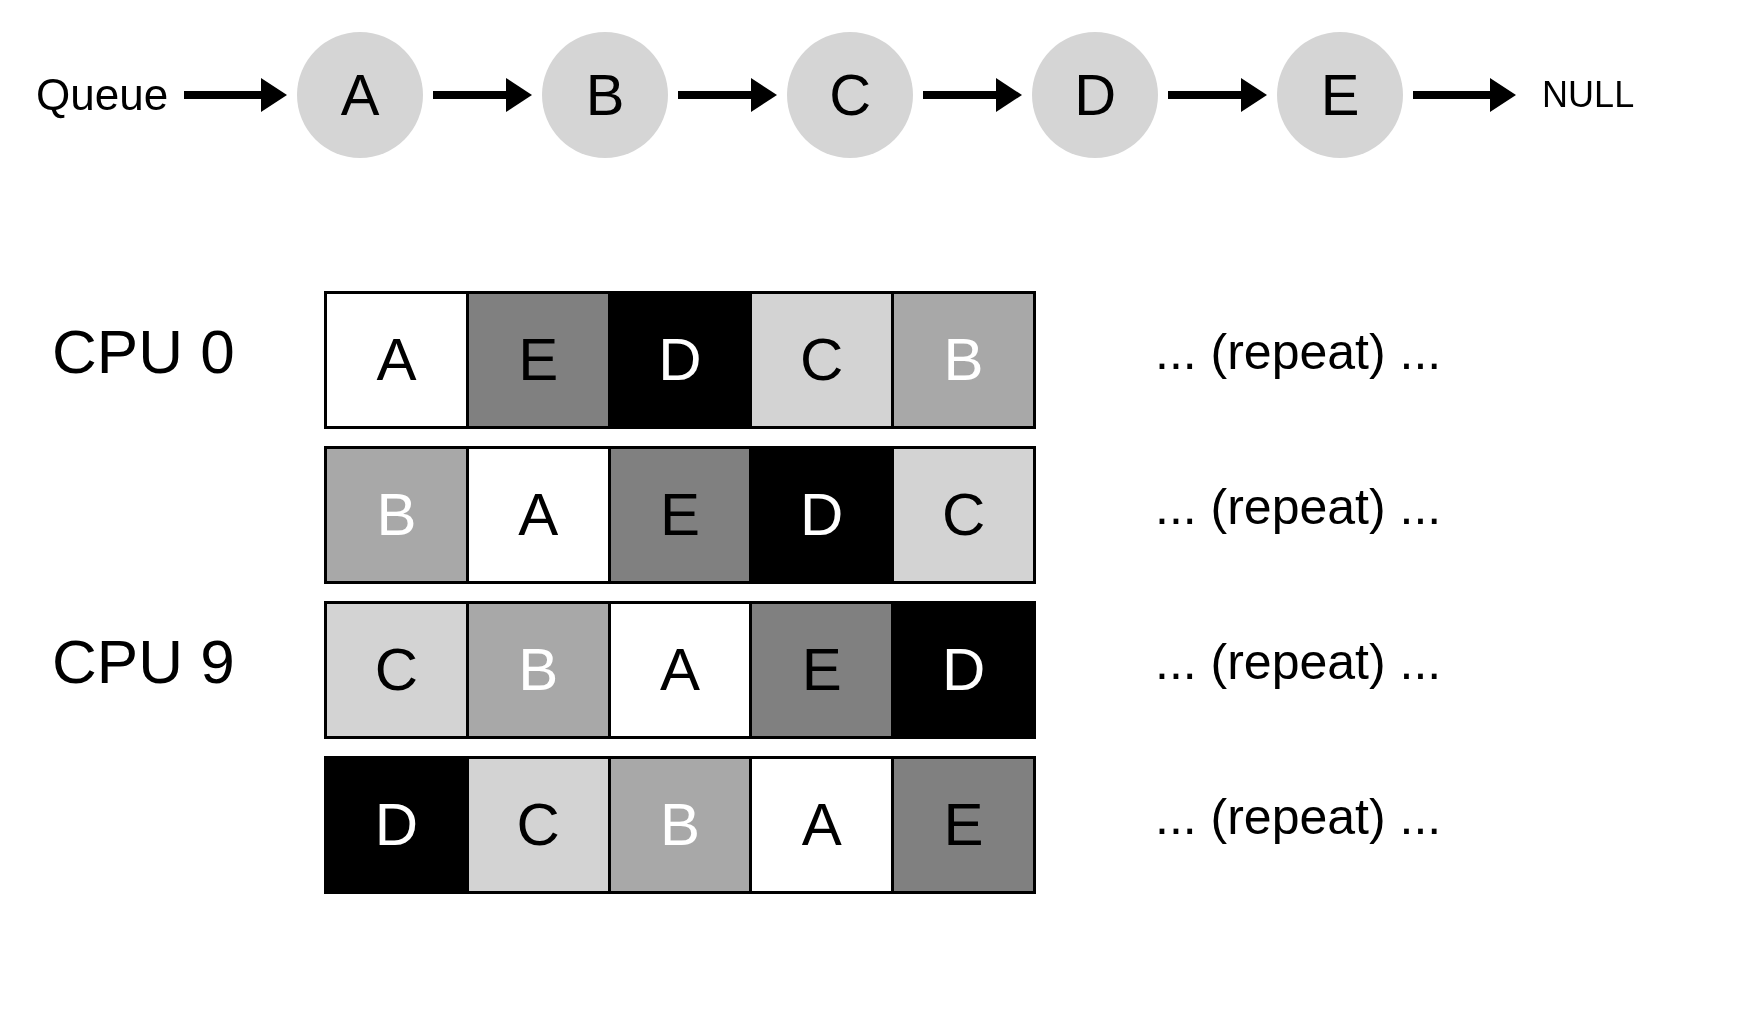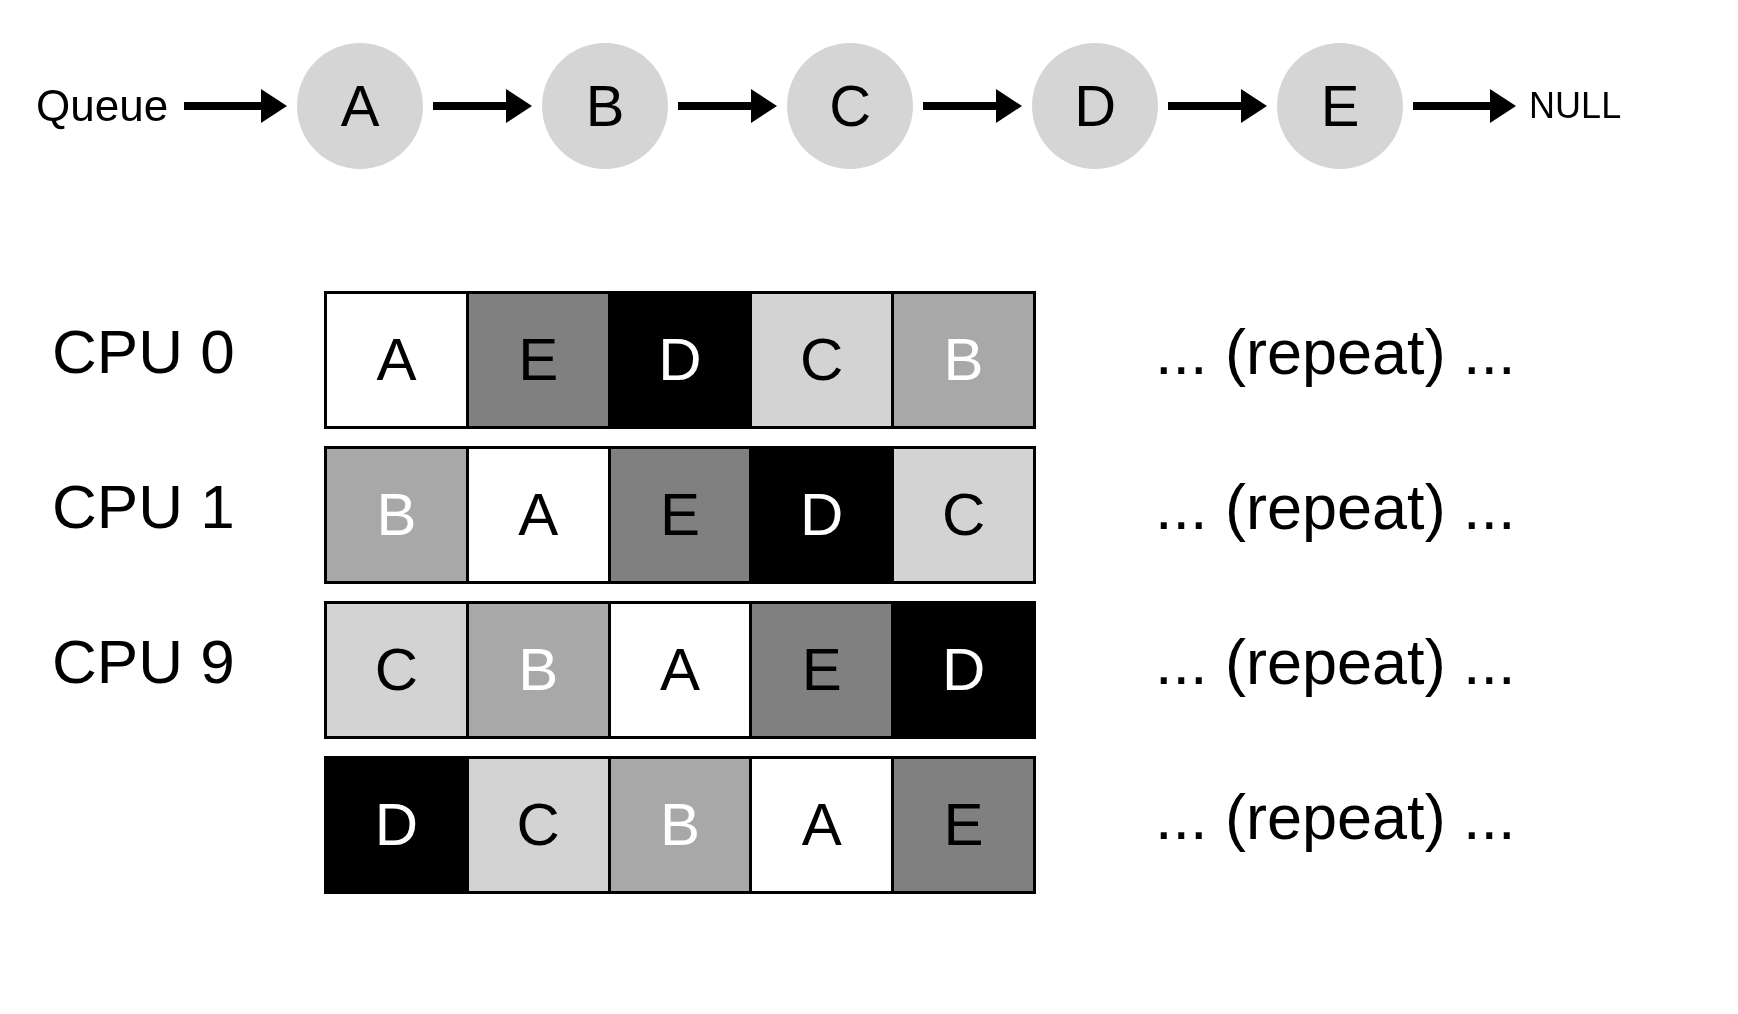--- a/index.html
+++ b/index.html
@@ -13,38 +13,38 @@
     position: relative;
     overflow: hidden;
     font-family: "Liberation Sans", sans-serif;
     color: #000000;
   }
 
   
   #queue-row {
     position: absolute;
     left: 0;
-    top: 16px;
+    top: 5px;
     width: 1440px;
     height: 180px;
     display: flex;
     align-items: center;
   }
   .queue-label {
     margin-left: 36px;
     font-size: 44px;
     line-height: 1;
     letter-spacing: 0px;
     white-space: nowrap;
   }
   .null-label {
     font-size: 36px;
     line-height: 1;
     white-space: nowrap;
-    margin-left: 3px;
+    margin-left: 16px;
   }
   .arrow {
     display: inline-flex;
     align-items: center;
     height: 40px;
     flex: 0 0 auto;
   }
   .arrow .shaft {
     display: block;
     height: 8px;
@@ -124,21 +124,21 @@
   }
   .slot:last-child { border-right: 0; }
 
   .repeat {
     position: absolute;
     left: 1155px;
     top: 0;
     height: 140px;
     display: flex;
     align-items: center;
-    font-size: 63px;
+    font-size: 50px;
     line-height: 1;
     white-space: nowrap;
   }
 </style>
 </head>
 <body>
 
 <div id="queue-row">
 
   <span class="queue-label">Queue</span>
@@ -216,21 +216,20 @@
       <div class="slot" style="background: rgb(255, 255, 255); color: rgb(0, 0, 0);">A</div>
       <div class="slot" style="background: rgb(128, 128, 128); color: rgb(0, 0, 0);">E</div>
       <div class="slot" style="background: rgb(0, 0, 0); color: rgb(255, 255, 255);">D</div>
       <div class="slot" style="background: rgb(211, 211, 211); color: rgb(0, 0, 0);">C</div>
       <div class="slot" style="background: rgb(168, 168, 168); color: rgb(255, 255, 255);">B</div>
     </div>
     <div class="repeat">... (repeat) ...</div>
   </div>
 
   <div class="cpu-row">
-    <div class="cpu-label">CPU 1</div>
     <div class="slots">
       <div class="slot" style="background: rgb(168, 168, 168); color: rgb(255, 255, 255);">B</div>
       <div class="slot" style="background: rgb(255, 255, 255); color: rgb(0, 0, 0);">A</div>
       <div class="slot" style="background: rgb(128, 128, 128); color: rgb(0, 0, 0);">E</div>
       <div class="slot" style="background: rgb(0, 0, 0); color: rgb(255, 255, 255);">D</div>
       <div class="slot" style="background: rgb(211, 211, 211); color: rgb(0, 0, 0);">C</div>
     </div>
     <div class="repeat">... (repeat) ...</div>
   </div>
 

